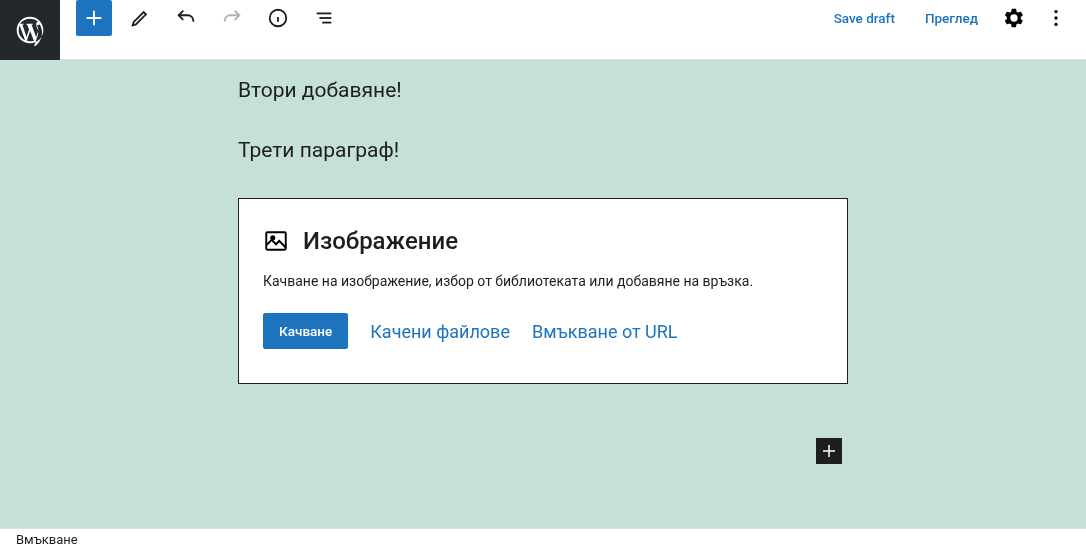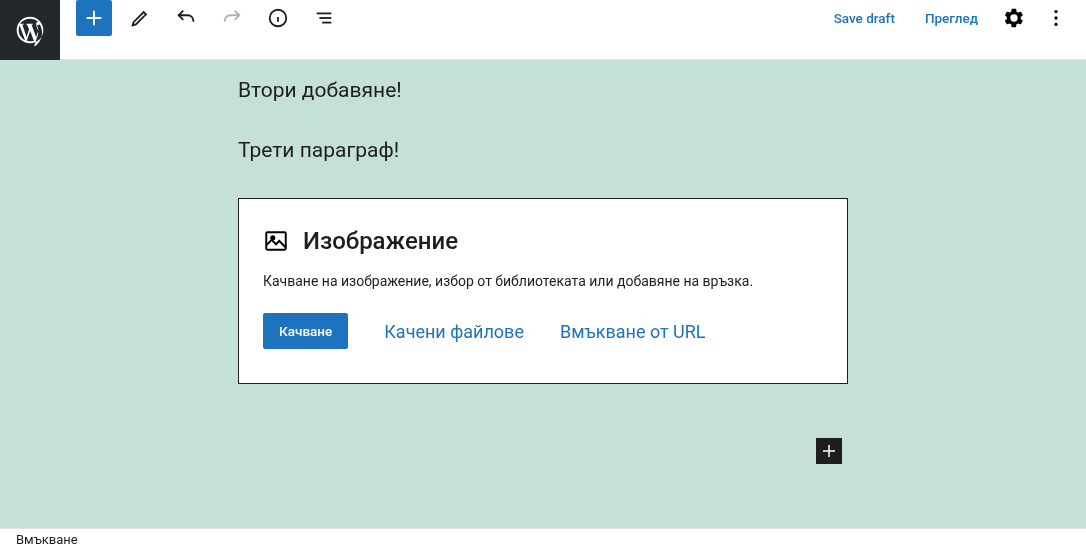--- a/index.html
+++ b/index.html
@@ -116,21 +116,21 @@
       color: #1e1e1e;
     }
     .image-desc {
       font-size: 14px;
       color: #1e1e1e;
       margin-bottom: 24px;
     }
     .image-actions {
       display: flex;
       align-items: center;
-      gap: 36px;
+      gap: 22px;
     }
     .btn-upload {
       background: #1e73be;
       color: #fff;
       padding: 10px 16px;
       font-size: 13.5px;
       border-radius: 2px;
       cursor: pointer;
       font-weight: 500;
     }

